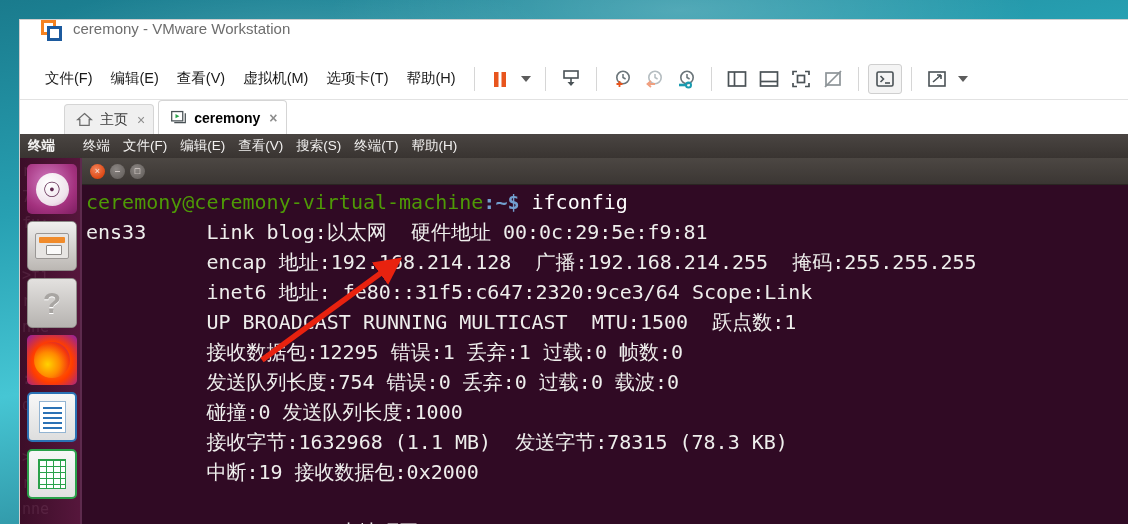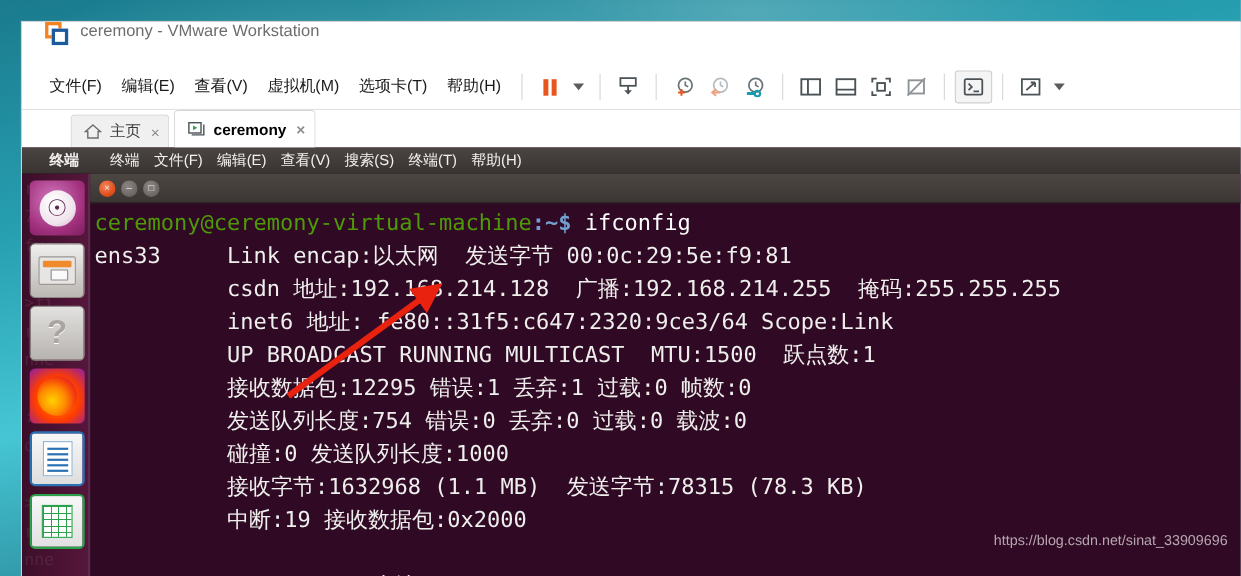--- a/index.html
+++ b/index.html
@@ -129,21 +129,21 @@
     overflow: hidden;
     background: #2b0f20;
   }
   
   .ubuntu-panel {
     height: 24px;
     background: linear-gradient(#4a4542, #393431);
     display: flex; align-items: center;
     color: #f2f1f0;
     font-size: 13.5px;
-    padding-left: 25px;
+    padding-left: 8px;
     position: relative; z-index: 6;
   }
   .panel-app-name { font-weight: bold; margin-right: 28px; white-space: nowrap; }
   .panel-menu { margin-right: 13px; white-space: nowrap; cursor: default; }
 
   
   .launcher {
     position: absolute;
     left: 0; top: 24px; bottom: 0;
     width: 64px;
@@ -494,32 +494,31 @@
         </div>
       </div>
 
       <div class="gterm">
         <div class="gterm-title">
           <span class="wbtn close">×</span>
           <span class="wbtn min">–</span>
           <span class="wbtn max">□</span>
         </div>
         <div class="gterm-body"><span class="green">ceremony@ceremony-virtual-machine</span><span class="blue">:~$ </span><span class="wht">ifconfig</span>
-<span>ens33     Link encap:以太网  发送字节 00:0c:29:5e:f9:81</span>
-<span>          csdn 地址:192.168.214.128  广播:192.168.214.255  掩码:255.255.255</span>
+<span>ens33     Link blog:以太网  硬件地址 00:0c:29:5e:f9:81</span>
+<span>          encap 地址:192.168.214.128  广播:192.168.214.255  掩码:255.255.255</span>
 <span>          inet6 地址: fe80::31f5:c647:2320:9ce3/64 Scope:Link</span>
 <span>          UP BROADCAST RUNNING MULTICAST  MTU:1500  跃点数:1</span>
 <span>          接收数据包:12295 错误:1 丢弃:1 过载:0 帧数:0</span>
 <span>          发送队列长度:754 错误:0 丢弃:0 过载:0 载波:0</span>
 <span>          碰撞:0 发送队列长度:1000</span>
 <span>          接收字节:1632968 (1.1 MB)  发送字节:78315 (78.3 KB)</span>
 <span>          中断:19 接收数据包:0x2000</span>
 <span></span>
 <span>lo        Link encap:本地环回</span></div>
-        <div class="watermark">https://blog.csdn.net/sinat_33909696</div>
       </div>
     </div>
   </div>
 
   <svg id="annotation-arrow" viewBox="0 0 1128 524">
     <defs>
       <marker id="arrowhead" markerWidth="5" markerHeight="5" refX="3.6" refY="2.5" orient="auto">
         <path d="M0,0 L5,2.5 L0,5 Z" fill="#e8220f"></path>
       </marker>
     </defs>

